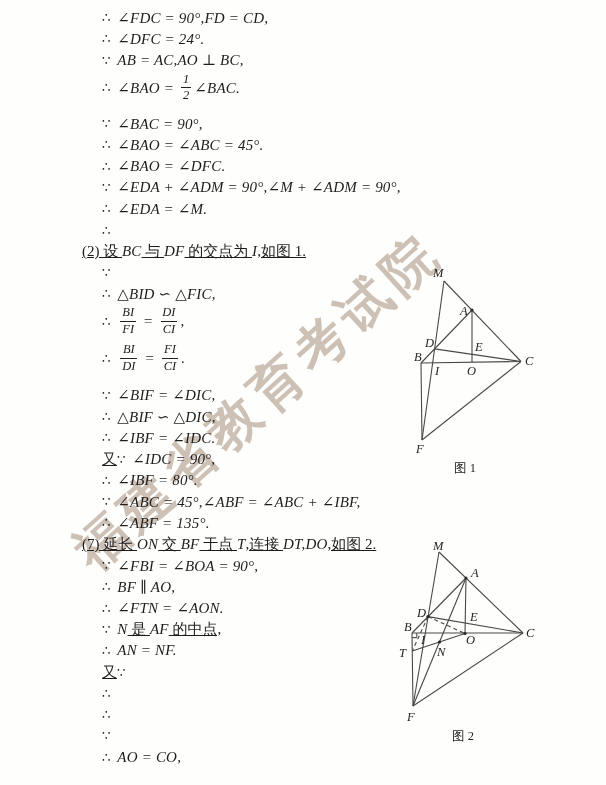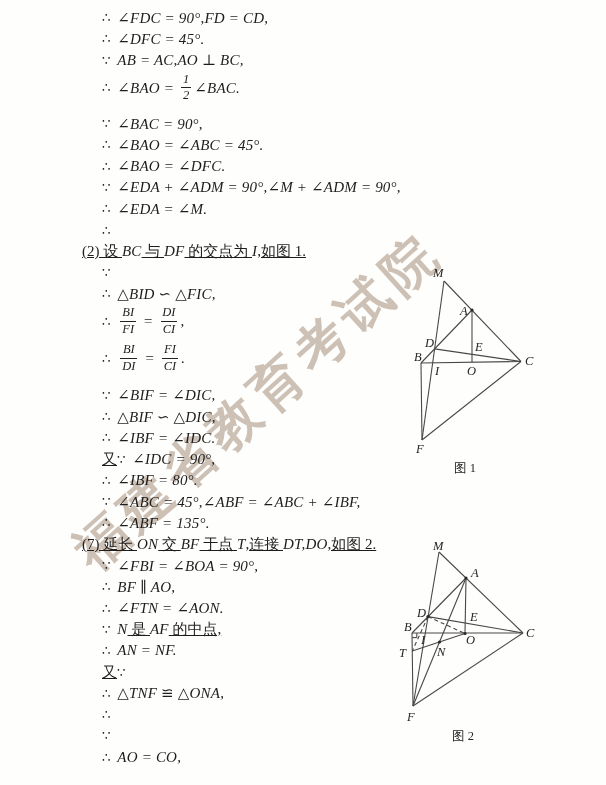--- a/index.html
+++ b/index.html
@@ -51,21 +51,21 @@
   }
   .figure svg text.cap{font-style:normal;font-size:12.5px;}
 </style>
 </head>
 <body>
 
 <div class="page">
   <div class="watermark">福建省教育考试院</div>
   <div class="proof" id="proof">
       <div class="line"><span class="sym">∴</span><span class="math">∠FDC = 90°,FD = CD,</span></div>
-      <div class="line"><span class="sym">∴</span><span class="math">∠DFC = 45°.</span></div>
+      <div class="line"><span class="sym">∴</span><span class="math">∠DFC = 24°.</span></div>
       <div class="line"><span class="sym">∵</span><span class="math">AB = AC,AO ⊥ BC,</span></div>
       <div class="line fx mb8"><span class="sym">∴</span><span class="math">∠BAO = </span><span class="frac"><span class="num">1</span><span class="den">2</span></span><span class="math">∠BAC.</span></div>
       <div class="line"><span class="sym">∵</span><span class="math">∠BAC = 90°,</span></div>
       <div class="line"><span class="sym">∴</span><span class="math">∠BAO = ∠ABC = 45°.</span></div>
       <div class="line"><span class="sym">∴</span><span class="math">∠BAO = ∠DFC.</span></div>
       <div class="line"><span class="sym">∵</span><span class="math">∠EDA + ∠ADM = 90°,∠M + ∠ADM = 90°,</span></div>
       <div class="line"><span class="sym">∴</span><span class="math">∠EDA = ∠M.</span></div>
       <div class="line"><span class="sym">∴</span></div>
       <div class="line item"><span class="cn">(2) 设 </span><span class="math">BC</span><span class="cn"> 与 </span><span class="math">DF</span><span class="cn"> 的交点为 </span><span class="math">I</span><span class="cn">,如图 1.</span></div>
       <div class="line"><span class="sym">∵</span></div>
@@ -79,21 +79,21 @@
       <div class="line"><span class="sym">∴</span><span class="math">∠IBF = 80°.</span></div>
       <div class="line"><span class="sym">∵</span><span class="math">∠ABC = 45°,∠ABF = ∠ABC + ∠IBF,</span></div>
       <div class="line"><span class="sym">∴</span><span class="math">∠ABF = 135°.</span></div>
       <div class="line item"><span class="cn">(7) 延长 </span><span class="math">ON</span><span class="cn"> 交 </span><span class="math">BF</span><span class="cn"> 于点 </span><span class="math">T</span><span class="cn">,连接 </span><span class="math">DT,DO</span><span class="cn">,如图 2.</span></div>
       <div class="line"><span class="sym">∵</span><span class="math">∠FBI = ∠BOA = 90°,</span></div>
       <div class="line"><span class="sym">∴</span><span class="math">BF ∥ AO,</span></div>
       <div class="line"><span class="sym">∴</span><span class="math">∠FTN = ∠AON.</span></div>
       <div class="line"><span class="sym">∵</span><span class="math">N</span><span class="cn"> 是 </span><span class="math">AF</span><span class="cn"> 的中点,</span></div>
       <div class="line"><span class="sym">∴</span><span class="math">AN = NF.</span></div>
       <div class="line"><span class="cn">又</span><span class="sym">∵</span></div>
-      <div class="line"><span class="sym">∴</span><span class="math">△TNF ≌ △ONA,</span></div>
+      <div class="line"><span class="sym">∴</span></div>
       <div class="line"><span class="sym">∴</span></div>
       <div class="line"><span class="sym">∵</span></div>
       <div class="line"><span class="sym">∴</span><span class="math">AO = CO,</span></div>
     </div>
   <div id="figures">
       <div class="figure" style="left: 390px; top: 255px; width: 216px; height: 230px;"><svg width="216" height="230" viewBox="0 0 216 230">
           <line x1="54" y1="26" x2="131" y2="106.5" stroke="#4a4846" stroke-width="1.1"></line>
           <line x1="54" y1="26" x2="32" y2="185" stroke="#4a4846" stroke-width="1.1"></line>
           <line x1="82" y1="55" x2="31" y2="108" stroke="#4a4846" stroke-width="1.1"></line>
           <line x1="31" y1="108" x2="131" y2="106.5" stroke="#4a4846" stroke-width="1.1"></line>

